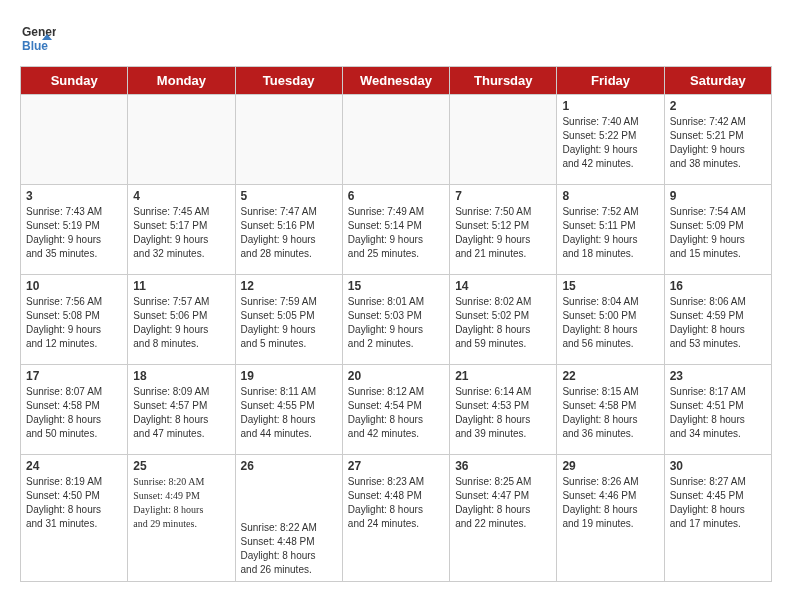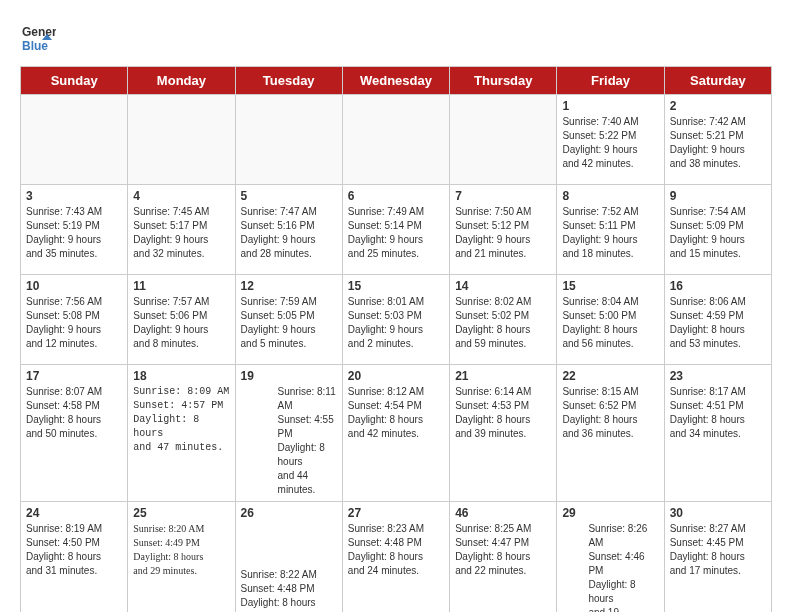--- a/index.html
+++ b/index.html
@@ -225,28 +225,28 @@
       <tr>
         <td>
           <div class="day-number">17</div>
           <div class="day-info" style="white-space: pre-line;">Sunrise: 8:07 AM
 Sunset: 4:58 PM
 Daylight: 8 hours
 and 50 minutes.</div>
         </td>
         <td>
           <div class="day-number">18</div>
-          <div class="day-info" style="white-space: pre-line; font-family: Liberation Mono, monospace;">Sunrise: 8:09 AM
+          <div class="day-info" style="white-space: pre-line;">Sunrise: 8:09 AM
 Sunset: 4:57 PM
 Daylight: 8 hours
 and 47 minutes.</div>
         </td>
         <td>
           <div class="day-number">19</div>
-          <div class="day-info" style="white-space: pre-line; margin-left: 37px;">Sunrise: 8:11 AM
+          <div class="day-info" style="white-space: pre-line;">Sunrise: 8:11 AM
 Sunset: 4:55 PM
 Daylight: 8 hours
 and 44 minutes.</div>
         </td>
         <td>
           <div class="day-number">20</div>
           <div class="day-info" style="white-space: pre-line;">Sunrise: 8:12 AM
 Sunset: 4:54 PM
 Daylight: 8 hours
 and 42 minutes.</div>
@@ -254,21 +254,21 @@
         <td>
           <div class="day-number">21</div>
           <div class="day-info" style="white-space: pre-line;">Sunrise: 6:14 AM
 Sunset: 4:53 PM
 Daylight: 8 hours
 and 39 minutes.</div>
         </td>
         <td>
           <div class="day-number">22</div>
           <div class="day-info" style="white-space: pre-line;">Sunrise: 8:15 AM
-Sunset: 6:52 PM
+Sunset: 4:58 PM
 Daylight: 8 hours
 and 36 minutes.</div>
         </td>
         <td>
           <div class="day-number">23</div>
           <div class="day-info" style="white-space: pre-line;">Sunrise: 8:17 AM
 Sunset: 4:51 PM
 Daylight: 8 hours
 and 34 minutes.</div>
         </td>
@@ -296,29 +296,29 @@
 and 26 minutes.</div>
         </td>
         <td>
           <div class="day-number">27</div>
           <div class="day-info" style="white-space: pre-line;">Sunrise: 8:23 AM
 Sunset: 4:48 PM
 Daylight: 8 hours
 and 24 minutes.</div>
         </td>
         <td>
-          <div class="day-number">46</div>
+          <div class="day-number">36</div>
           <div class="day-info" style="white-space: pre-line;">Sunrise: 8:25 AM
 Sunset: 4:47 PM
 Daylight: 8 hours
 and 22 minutes.</div>
         </td>
         <td>
           <div class="day-number">29</div>
-          <div class="day-info" style="white-space: pre-line; margin-left: 26px;">Sunrise: 8:26 AM
+          <div class="day-info" style="white-space: pre-line;">Sunrise: 8:26 AM
 Sunset: 4:46 PM
 Daylight: 8 hours
 and 19 minutes.</div>
         </td>
         <td>
           <div class="day-number">30</div>
           <div class="day-info" style="white-space: pre-line;">Sunrise: 8:27 AM
 Sunset: 4:45 PM
 Daylight: 8 hours
 and 17 minutes.</div>

